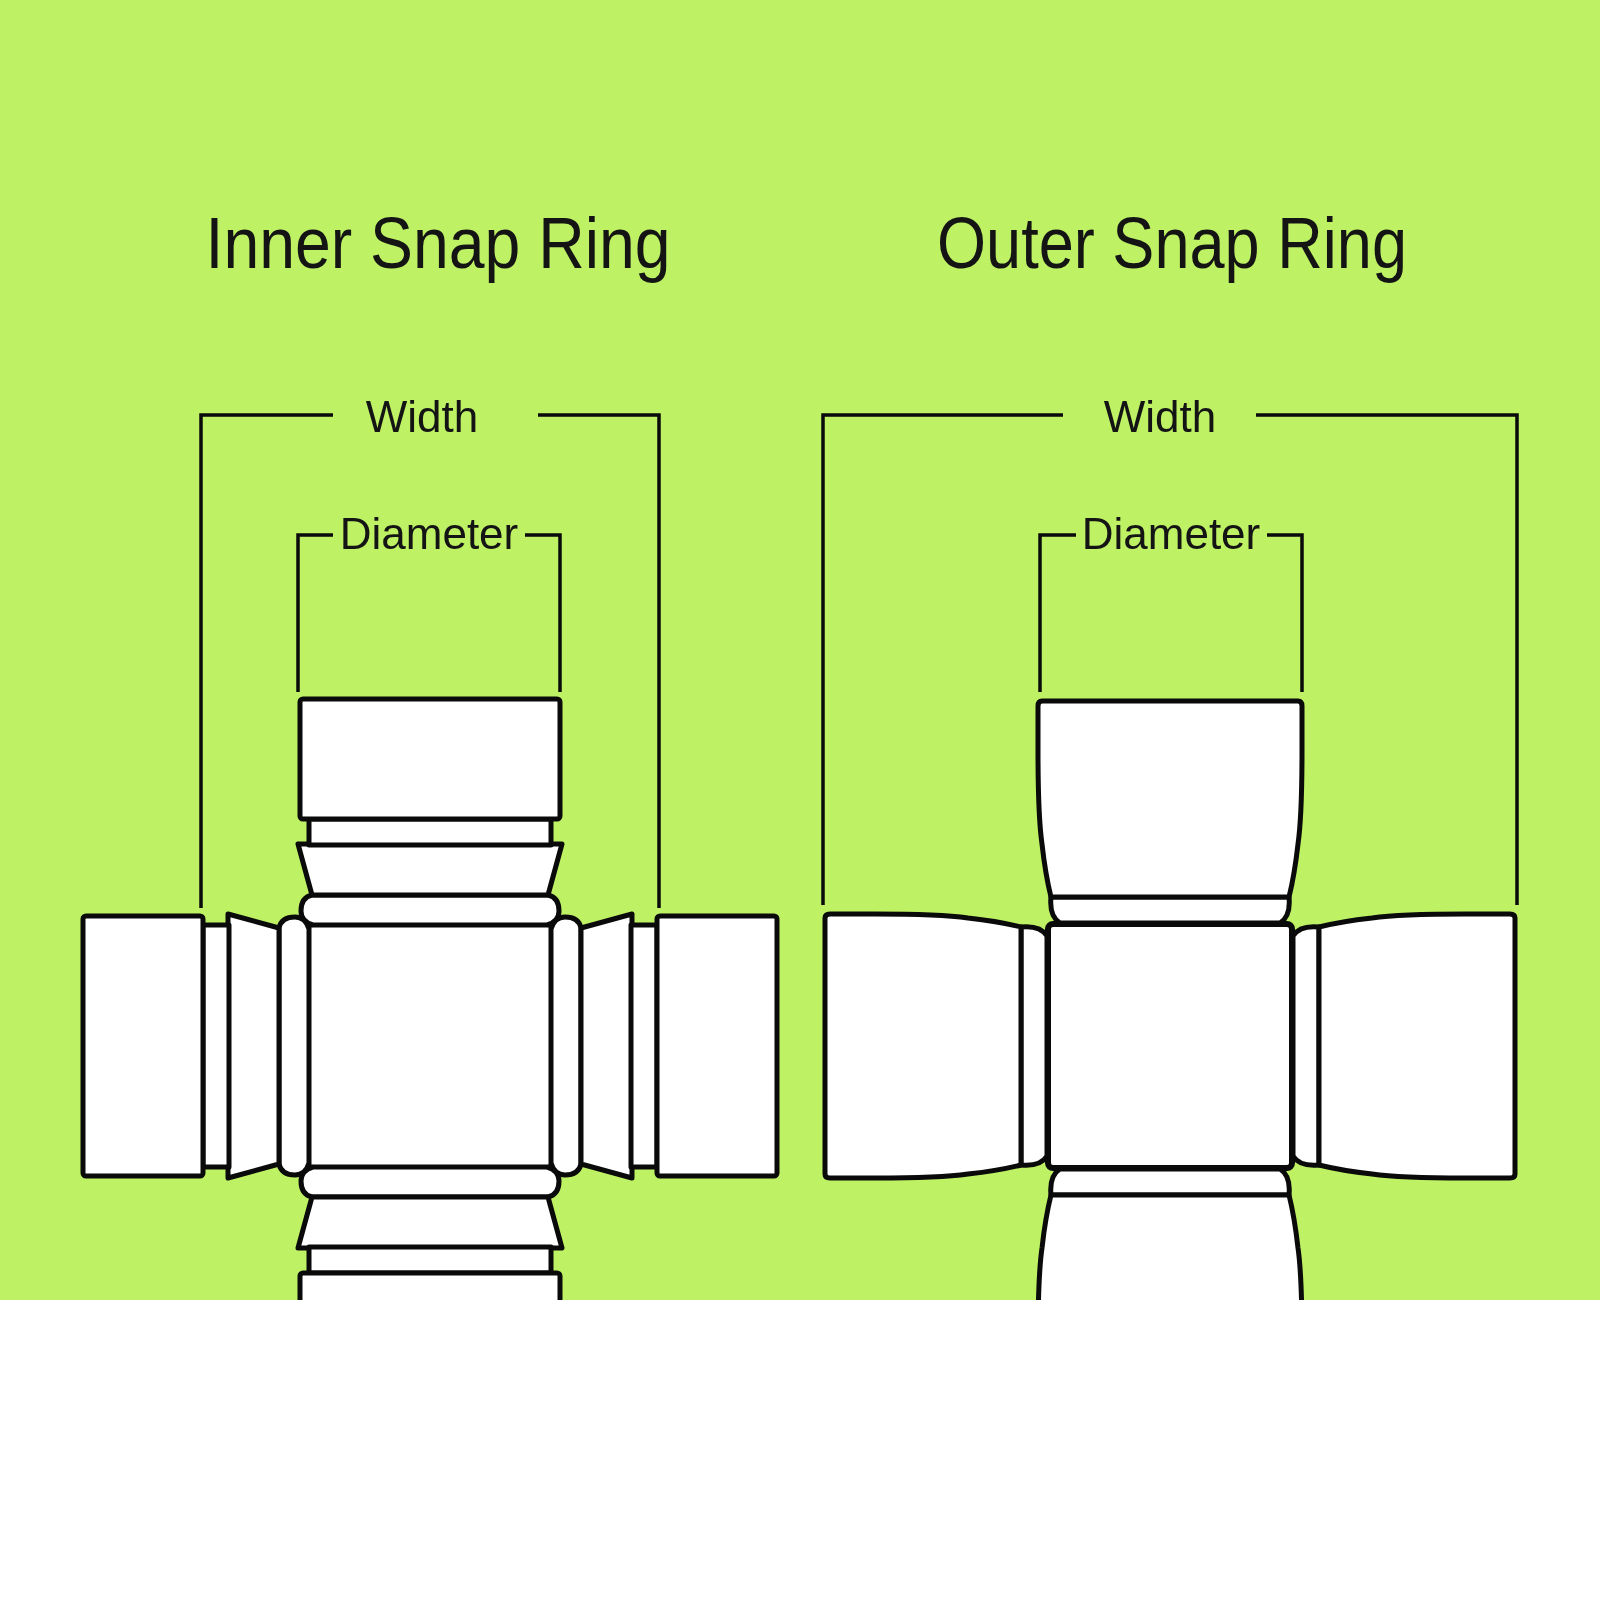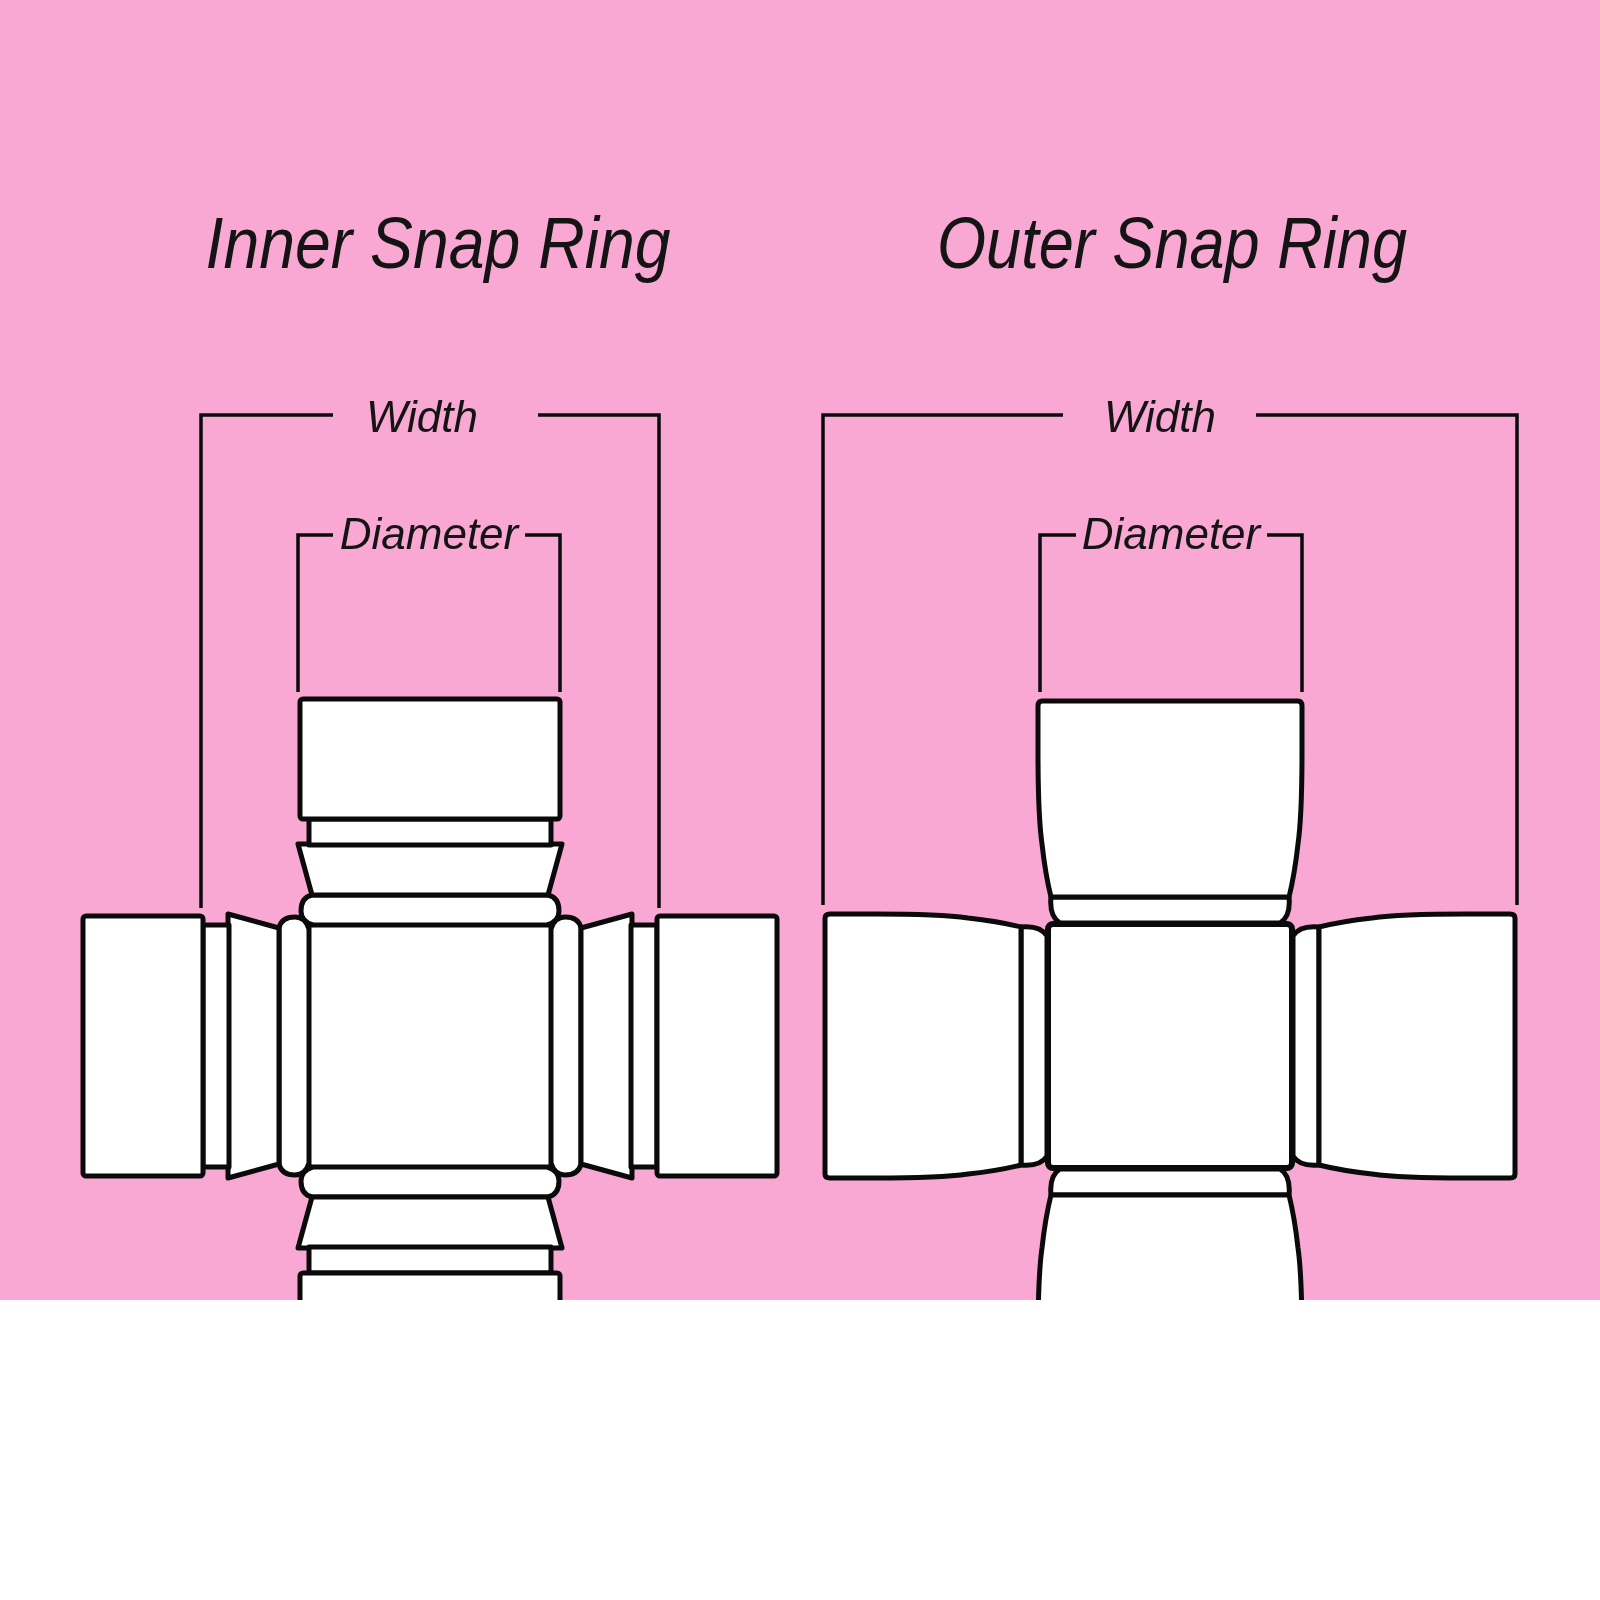--- a/index.html
+++ b/index.html
@@ -4,24 +4,23 @@
 <style>
   html, body {
     margin: 0;
     padding: 0;
     background: #ffffff;
   }
   .page {
     position: relative;
     width: 1600px;
     height: 1300px;
-    background: #f9a8d4;
+    background: #bef264;
     overflow: hidden;
     font-family: "Liberation Sans", sans-serif;
-    font-style: italic;
   }
   svg {
     display: block;
   }
   
   .part {
     fill: #ffffff;
     stroke-width: 5;
     stroke-linejoin: round;
     stroke-linecap: round;

